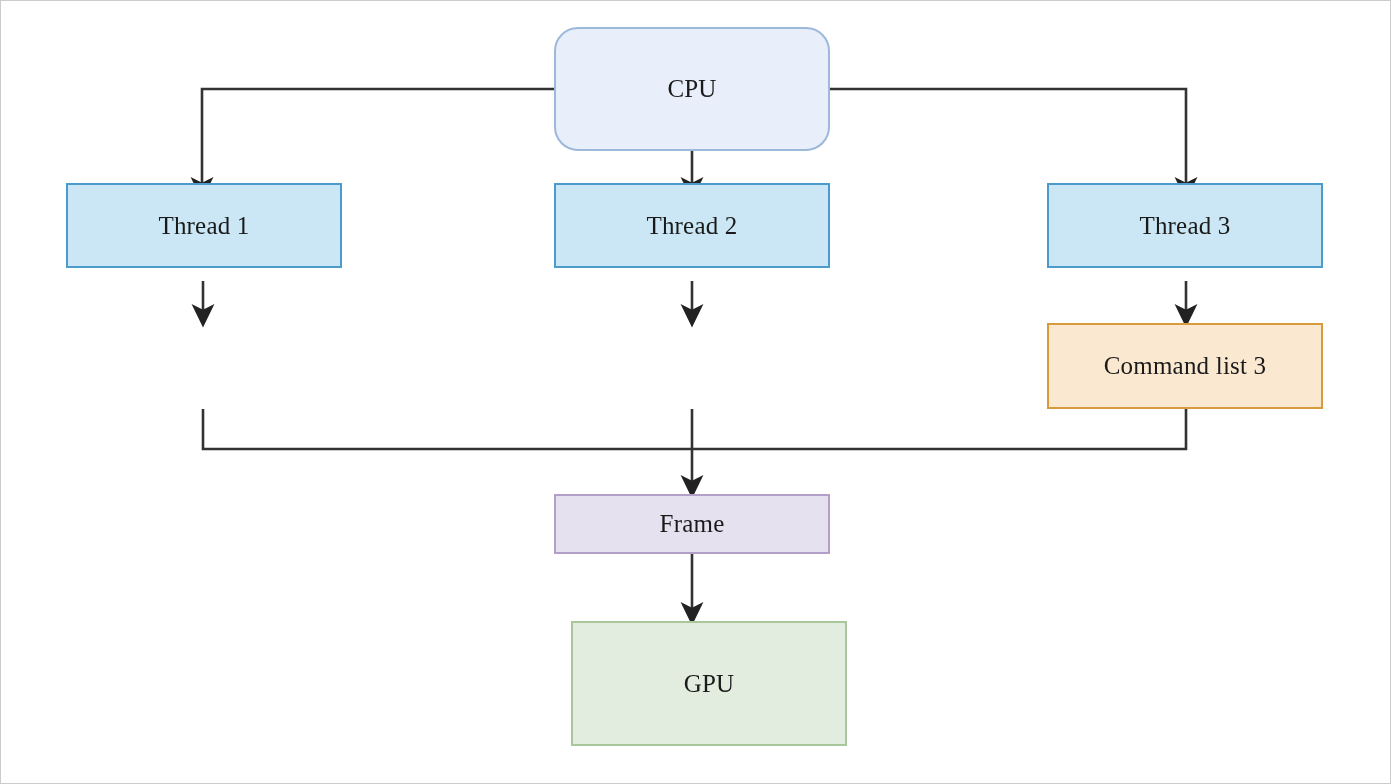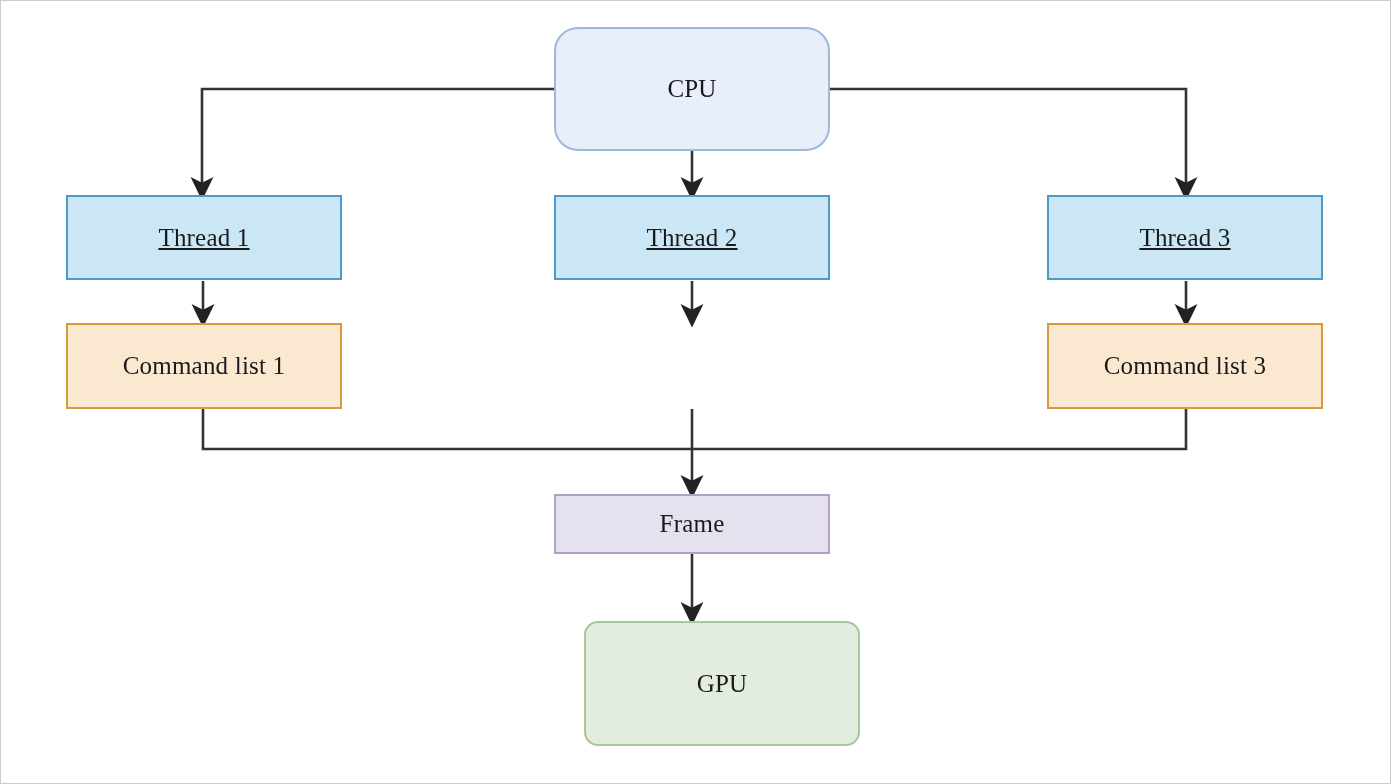--- a/index.html
+++ b/index.html
@@ -44,26 +44,25 @@
     left: 553px;
     top: 26px;
     width: 276px;
     height: 124px;
     background: #e8eefa;
     border-color: #9cb8da;
     border-radius: 24px;
   }
   
   .node-thread {
-    top: 194px;
+    top: 182px;
     width: 276px;
     height: 85px;
     background: #cbe7f5;
     border-color: #4b9ccd;
-    text-decoration: underline;
   }
   .thread-1 { left: 65px; }
   .thread-2 { left: 553px; }
   .thread-3 { left: 1046px; text-align: right; }
   
   .node-cmd {
     top: 322px;
     width: 276px;
     height: 86px;
     background: #fae8d0;
@@ -76,27 +75,26 @@
   .node-frame {
     left: 553px;
     top: 493px;
     width: 276px;
     height: 60px;
     background: #e6e1ef;
     border-color: #b49fc8;
   }
   
   .node-gpu {
-    left: 583px;
+    left: 570px;
     top: 620px;
     width: 276px;
     height: 125px;
     background: #e2eddf;
     border-color: #a9c79b;
-    border-radius: 14px;
   }
 </style>
 </head>
 <body>
 
 <div id="page">
 
   <svg id="edges" viewBox="0 0 1391 784" width="1391" height="784" xmlns="http://www.w3.org/2000/svg">
     <defs>
       <marker id="arrowhead" markerWidth="11" markerHeight="11" refX="4.6" refY="5" orient="auto" markerUnits="strokeWidth">
@@ -133,23 +131,20 @@
   <div class="node node-thread thread-1">
     <span>Thread 1</span>
   </div>
   <div class="node node-thread thread-2">
     <span>Thread 2</span>
   </div>
   <div class="node node-thread thread-3">
     <span>Thread 3</span>
   </div>
 
-  <div class="node node-cmd cmd-1">
-    <span>Command list 1</span>
-  </div>
   <div class="node node-cmd cmd-3">
     <span>Command list 3</span>
   </div>
 
   <div class="node node-frame">
     <span>Frame</span>
   </div>
 
   <div class="node node-gpu">
     <span>GPU</span>

